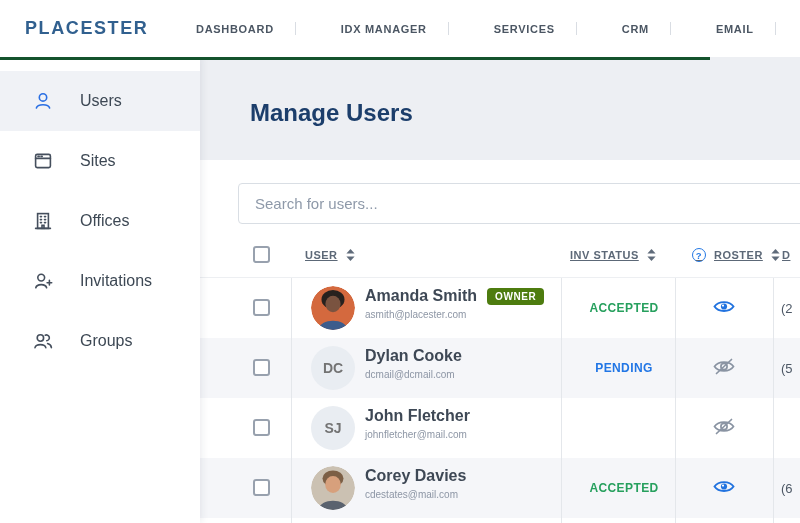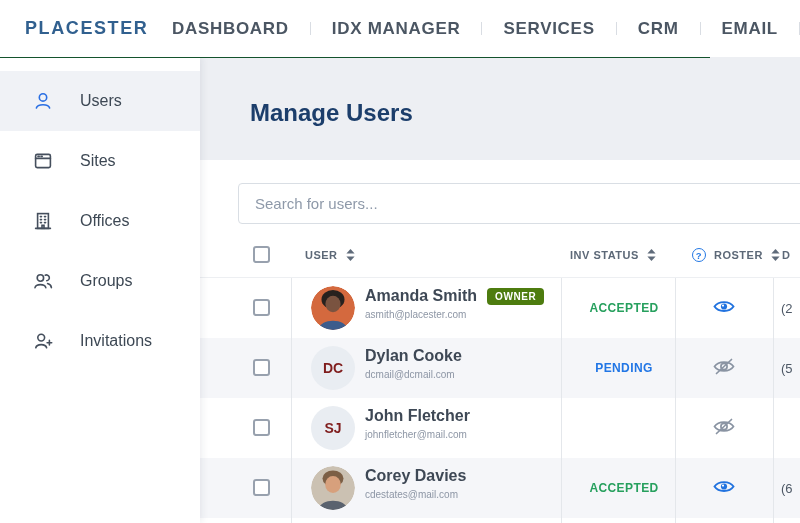--- a/index.html
+++ b/index.html
@@ -1,26 +1,26 @@
 <!DOCTYPE html>
 <html><head>
 <meta charset="utf-8">
 <style>
   html,body{margin:0;padding:0;background:#fff;}
   .screen{width:800px;height:523px;position:relative;overflow:hidden;background:#fff;
           font-family:"Liberation Sans",sans-serif;}
 
   
   .topnav{position:absolute;left:0;top:0;width:710px;height:57px;background:#fff;
-          border-bottom:1px solid #14532d;z-index:5;}
+          border-bottom:3px solid #14532d;z-index:5;}
   .logo{position:absolute;left:25px;top:0;height:57px;display:flex;align-items:center;
         font-size:18px;font-weight:700;letter-spacing:1.6px;color:#31608f;cursor:pointer;}
   .nav{position:absolute;left:172px;top:0;height:57px;display:flex;align-items:center;gap:21px;}
-  .nav-item{font-size:17px;font-weight:700;letter-spacing:.7px;color:#4b5663;
-            white-space:nowrap;cursor:pointer;}
+  .nav-item{font-size:11px;font-weight:700;letter-spacing:.7px;color:#4b5663;
+            white-space:nowrap;cursor:pointer;margin-left:24px;}
   .nav-sep{width:1px;height:13px;background:#d9dde3;}
 
   
   .sidebar{position:absolute;left:0;top:57px;width:200px;height:466px;background:#fff;
            box-shadow:2px 0 7px rgba(30,40,60,.08);z-index:4;padding-top:14px;box-sizing:border-box;}
   .side-item{height:60px;display:flex;align-items:center;padding-left:33px;gap:27px;cursor:pointer;}
   .side-item.active{background:#f0f2f6;}
   .side-icon{width:20px;height:20px;color:#454f5d;display:flex;align-items:center;justify-content:center;}
   .side-item.active .side-icon{color:#2a6fe3;}
   .side-label{font-size:16px;color:#3d4854;}
@@ -30,40 +30,40 @@
   .hero{position:absolute;left:0;top:0;width:600px;height:103px;background:#edeff3;}
   .page-title{position:absolute;left:50px;top:42px;margin:0;font-size:24px;font-weight:700;color:#1c3e6b;}
   .search{position:absolute;left:38px;top:126px;width:588px;height:41px;box-sizing:border-box;
           border:1px solid #d9dee4;border-radius:4px;background:#fff;padding:0 16px;
           font-size:15px;color:#333;outline:none;font-family:"Liberation Sans",sans-serif;}
   .search::placeholder{color:#8e99a9;}
 
   
   .thead{position:absolute;left:0;top:183px;width:645px;height:30px;}
   .th{position:absolute;top:0;height:30px;display:flex;align-items:center;gap:8px;
-      font-size:11px;font-weight:700;letter-spacing:.5px;color:#5c6877;cursor:pointer;}
+      font-size:11px;font-weight:700;letter-spacing:.5px;color:#5c6877;cursor:pointer;text-decoration:underline;}
   .th-user{left:105px;} .th-status{left:370px;} .th-roster{left:492px;} .th-last{left:582px;cursor:default;}
   .cb{position:absolute;width:17px;height:17px;border:2px solid #98a1ae;border-radius:3px;
       background:#fff;box-sizing:border-box;cursor:pointer;}
   .thead .cb{left:53px;top:6px;}
   .sort{display:flex;}
   .qicon{width:14px;height:14px;border:1.5px solid #2478e4;border-radius:50%;color:#2478e4;
          font-size:9.5px;font-weight:700;display:flex;align-items:center;justify-content:center;
          box-sizing:border-box;cursor:pointer;}
 
   .tbody{position:absolute;left:0;top:220px;width:645px;height:246px;border-top:1px solid #edeff2;}
   .vdiv{position:absolute;top:0;width:1px;height:246px;background:#e4e7eb;z-index:2;}
   .vd1{left:91px;}.vd2{left:361px;}.vd3{left:475px;}.vd4{left:573px;}
   .trow{position:absolute;left:0;width:645px;height:60px;}
   .trow.alt{background:#f5f6f9;}
   .r0{top:0;}.r1{top:60px;}.r2{top:120px;}.r3{top:180px;}
   .trow .cb{left:53px;top:21px;}
   .avatar{position:absolute;left:111px;top:8px;width:44px;height:44px;border-radius:50%;overflow:hidden;}
   .avatar-initials{background:#e9edf2;display:flex;align-items:center;justify-content:center;
-                   font-size:14px;font-weight:700;color:#7f1d1d;text-align:center;}
+                   font-size:14px;font-weight:700;color:#737373;text-align:center;}
   .who{position:absolute;left:165px;top:9px;}
   .nameline{display:flex;align-items:center;gap:10px;}
   .name{font-size:16px;font-weight:700;color:#3e4855;}
   .badge{color:#fff;font-size:10px;font-weight:700;letter-spacing:.6px;padding:3px 8px;
          border-radius:4px;background:#2f9e63;}
   .email{font-size:10px;color:#8d96a5;margin-top:4px;}
   .cell-status{position:absolute;left:361px;top:0;width:114px;height:60px;display:flex;
                align-items:center;justify-content:center;font-size:12px;font-weight:700;letter-spacing:.4px;margin-left:6px;}
   .cell-roster{position:absolute;left:475px;top:0;width:98px;height:60px;display:flex;
                align-items:center;justify-content:center;cursor:pointer;}
@@ -120,37 +120,37 @@
           <path d="M2.6 17.4 H17.4"></path>
           <path d="M7.4 5.6 h1.1 M11.5 5.6 h1.1 M7.4 8.6 h1.1 M11.5 8.6 h1.1 M7.4 11.6 h1.1 M11.5 11.6 h1.1"></path>
           <path d="M9 17.4 v-3 h2 v3"></path>
         </svg>
       </span>
       <span class="side-label">Offices</span>
     </div>
     <div class="side-item">
       <span class="side-icon">
         <svg width="20" height="20" viewBox="0 0 20 20" fill="none" stroke="currentColor" stroke-width="1.6" stroke-linecap="round">
+          <circle cx="8.2" cy="6.6" r="3.4"></circle>
+          <path d="M2.8 16.8 C3.8 12.6 12.6 12.6 13.6 16.8"></path>
+          <path d="M16.4 9.4 v4.6 M14.1 11.7 h4.6"></path>
+        </svg>
+      </span>
+      <span class="side-label">Invitations</span>
+    </div>
+    <div class="side-item">
+      <span class="side-icon">
+        <svg width="20" height="20" viewBox="0 0 20 20" fill="none" stroke="currentColor" stroke-width="1.6" stroke-linecap="round">
           <circle cx="7.4" cy="7" r="3.2"></circle>
           <path d="M2 16.6 C3 12.6 11.8 12.6 12.8 16.6"></path>
           <path d="M12.2 4.2 a2.9 2.9 0 1 1 1.6 5.5"></path>
           <path d="M14.6 12.6 C16.8 13.2 18.2 14.6 18.4 16.6"></path>
         </svg>
       </span>
       <span class="side-label">Groups</span>
-    </div>
-    <div class="side-item">
-      <span class="side-icon">
-        <svg width="20" height="20" viewBox="0 0 20 20" fill="none" stroke="currentColor" stroke-width="1.6" stroke-linecap="round">
-          <circle cx="8.2" cy="6.6" r="3.4"></circle>
-          <path d="M2.8 16.8 C3.8 12.6 12.6 12.6 13.6 16.8"></path>
-          <path d="M16.4 9.4 v4.6 M14.1 11.7 h4.6"></path>
-        </svg>
-      </span>
-      <span class="side-label">Invitations</span>
     </div>
   </aside>
 
   <main class="main">
     <div class="hero" style="background-color: rgb(237, 239, 243);"></div>
     <h1 class="page-title" style="color: rgb(28, 62, 107);">Manage Users</h1>
 
     <input class="search" type="text" placeholder="Search for users..." style="">
 
     <div class="thead">

